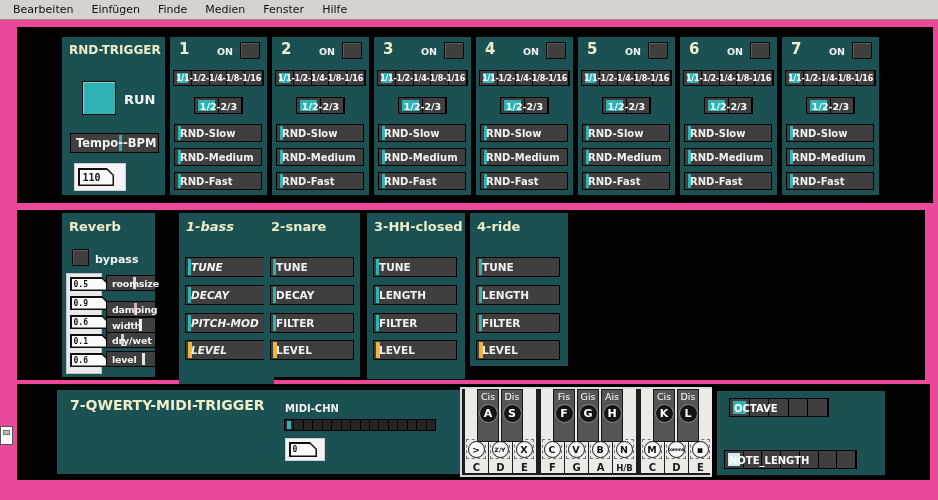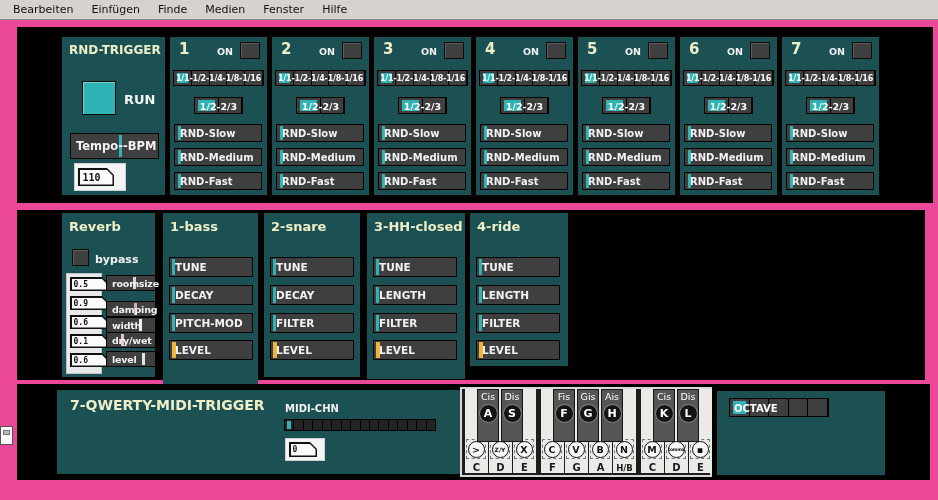--- a/index.html
+++ b/index.html
@@ -52,21 +52,21 @@
   .nb-pad{position:absolute;background:#f4f4f4;border:1px solid #cfcfcf;}
   .numbox{position:absolute;}
   .numbox .nb-frame{position:absolute;inset:0;background:#111;clip-path:polygon(0 0,calc(100% - 7px) 0,100% 7px,100% 100%,0 100%);}
   .numbox .nb-face{position:absolute;inset:1.5px;background:#fbfbfb;color:#111;clip-path:polygon(0 0,calc(100% - 6px) 0,100% 6px,100% 100%,0 100%);display:flex;align-items:center;padding-left:3px;font-family:"DejaVu Sans Mono",monospace;font-weight:bold;font-size:10px;}
   .numbox.small .nb-face{font-size:8px;padding-left:2px;}
   
   .rnd-main{left:45px;top:10px;width:103px;height:158px;}
   .rnd-main .panel-title{font-size:12px;}
   .run-toggle{left:20px;top:44px;width:34px;height:34px;}
   .run-label{position:absolute;left:62px;top:55px;font-weight:bold;font-size:13px;color:var(--txt);}
-  .tempo{left:8px;top:96px;width:89px;height:26px;}
+  .tempo{left:8px;top:96px;width:89px;height:20px;}
   .tempo .sl-label{font-size:11.5px;}
   .bpm-pad{left:12px;top:126px;width:52px;height:28px;}
   .bpm-box{left:16px;top:131px;width:36px;height:18px;}
   
   .channels{position:absolute;left:153px;top:10px;display:flex;gap:5px;}
   .channel{position:relative;width:97px;height:158px;background:var(--panel);flex:none;}
   .ch-num{position:absolute;left:9px;top:3px;font-size:15px;font-weight:bold;color:var(--ivory);}
   .ch-on{position:absolute;left:47px;top:9px;font-size:9.5px;font-weight:bold;color:var(--txt);}
   .toggle-sm{right:7px;top:5px;width:20px;height:17px;}
   .ch-sl{left:4px;width:88px;height:18px;}
@@ -416,21 +416,21 @@
     <span class="sl-label">dry/wet</span>
   </div>
 
   <div class="hslider" style="top: 78px;">
     <span class="handle" style="left: 72%; background: rgb(216, 232, 230);"></span>
     <span class="sl-label">level</span>
   </div>
 </div>
     </div>
 
-  <div class="panel inst" style="left: 146px; width: 95px; height: 203px;">
+  <div class="panel inst" style="left: 162px; width: 95px; height: 203px; font-style: italic;">
     <div class="panel-title">1-bass</div>
 
   <div class="hslider isl-0">
     <span class="handle" style="left: 3%;"></span>
     <span class="sl-label">TUNE</span>
   </div>
 
   <div class="hslider isl-1">
     <span class="handle" style="left: 3%;"></span>
     <span class="sl-label">DECAY</span>
@@ -658,15 +658,25 @@
 
     <div class="panel qr-panel">
       <div class="radio radio-oct">
           <span class="cell sel"></span>
           <span class="cell"></span>
           <span class="cell"></span>
           <span class="cell"></span>
           <span class="cell"></span>
         <span class="radio-label">OCTAVE</span>
       </div>
+      <div class="radio radio-note light">
+          <span class="cell sel"></span>
+          <span class="cell"></span>
+          <span class="cell"></span>
+          <span class="cell"></span>
+          <span class="cell"></span>
+          <span class="cell"></span>
+          <span class="cell"></span>
+        <span class="radio-label">NOTE_LENGTH</span>
+      </div>
     </div>
   </div>
 </div>
 
 </body></html>

